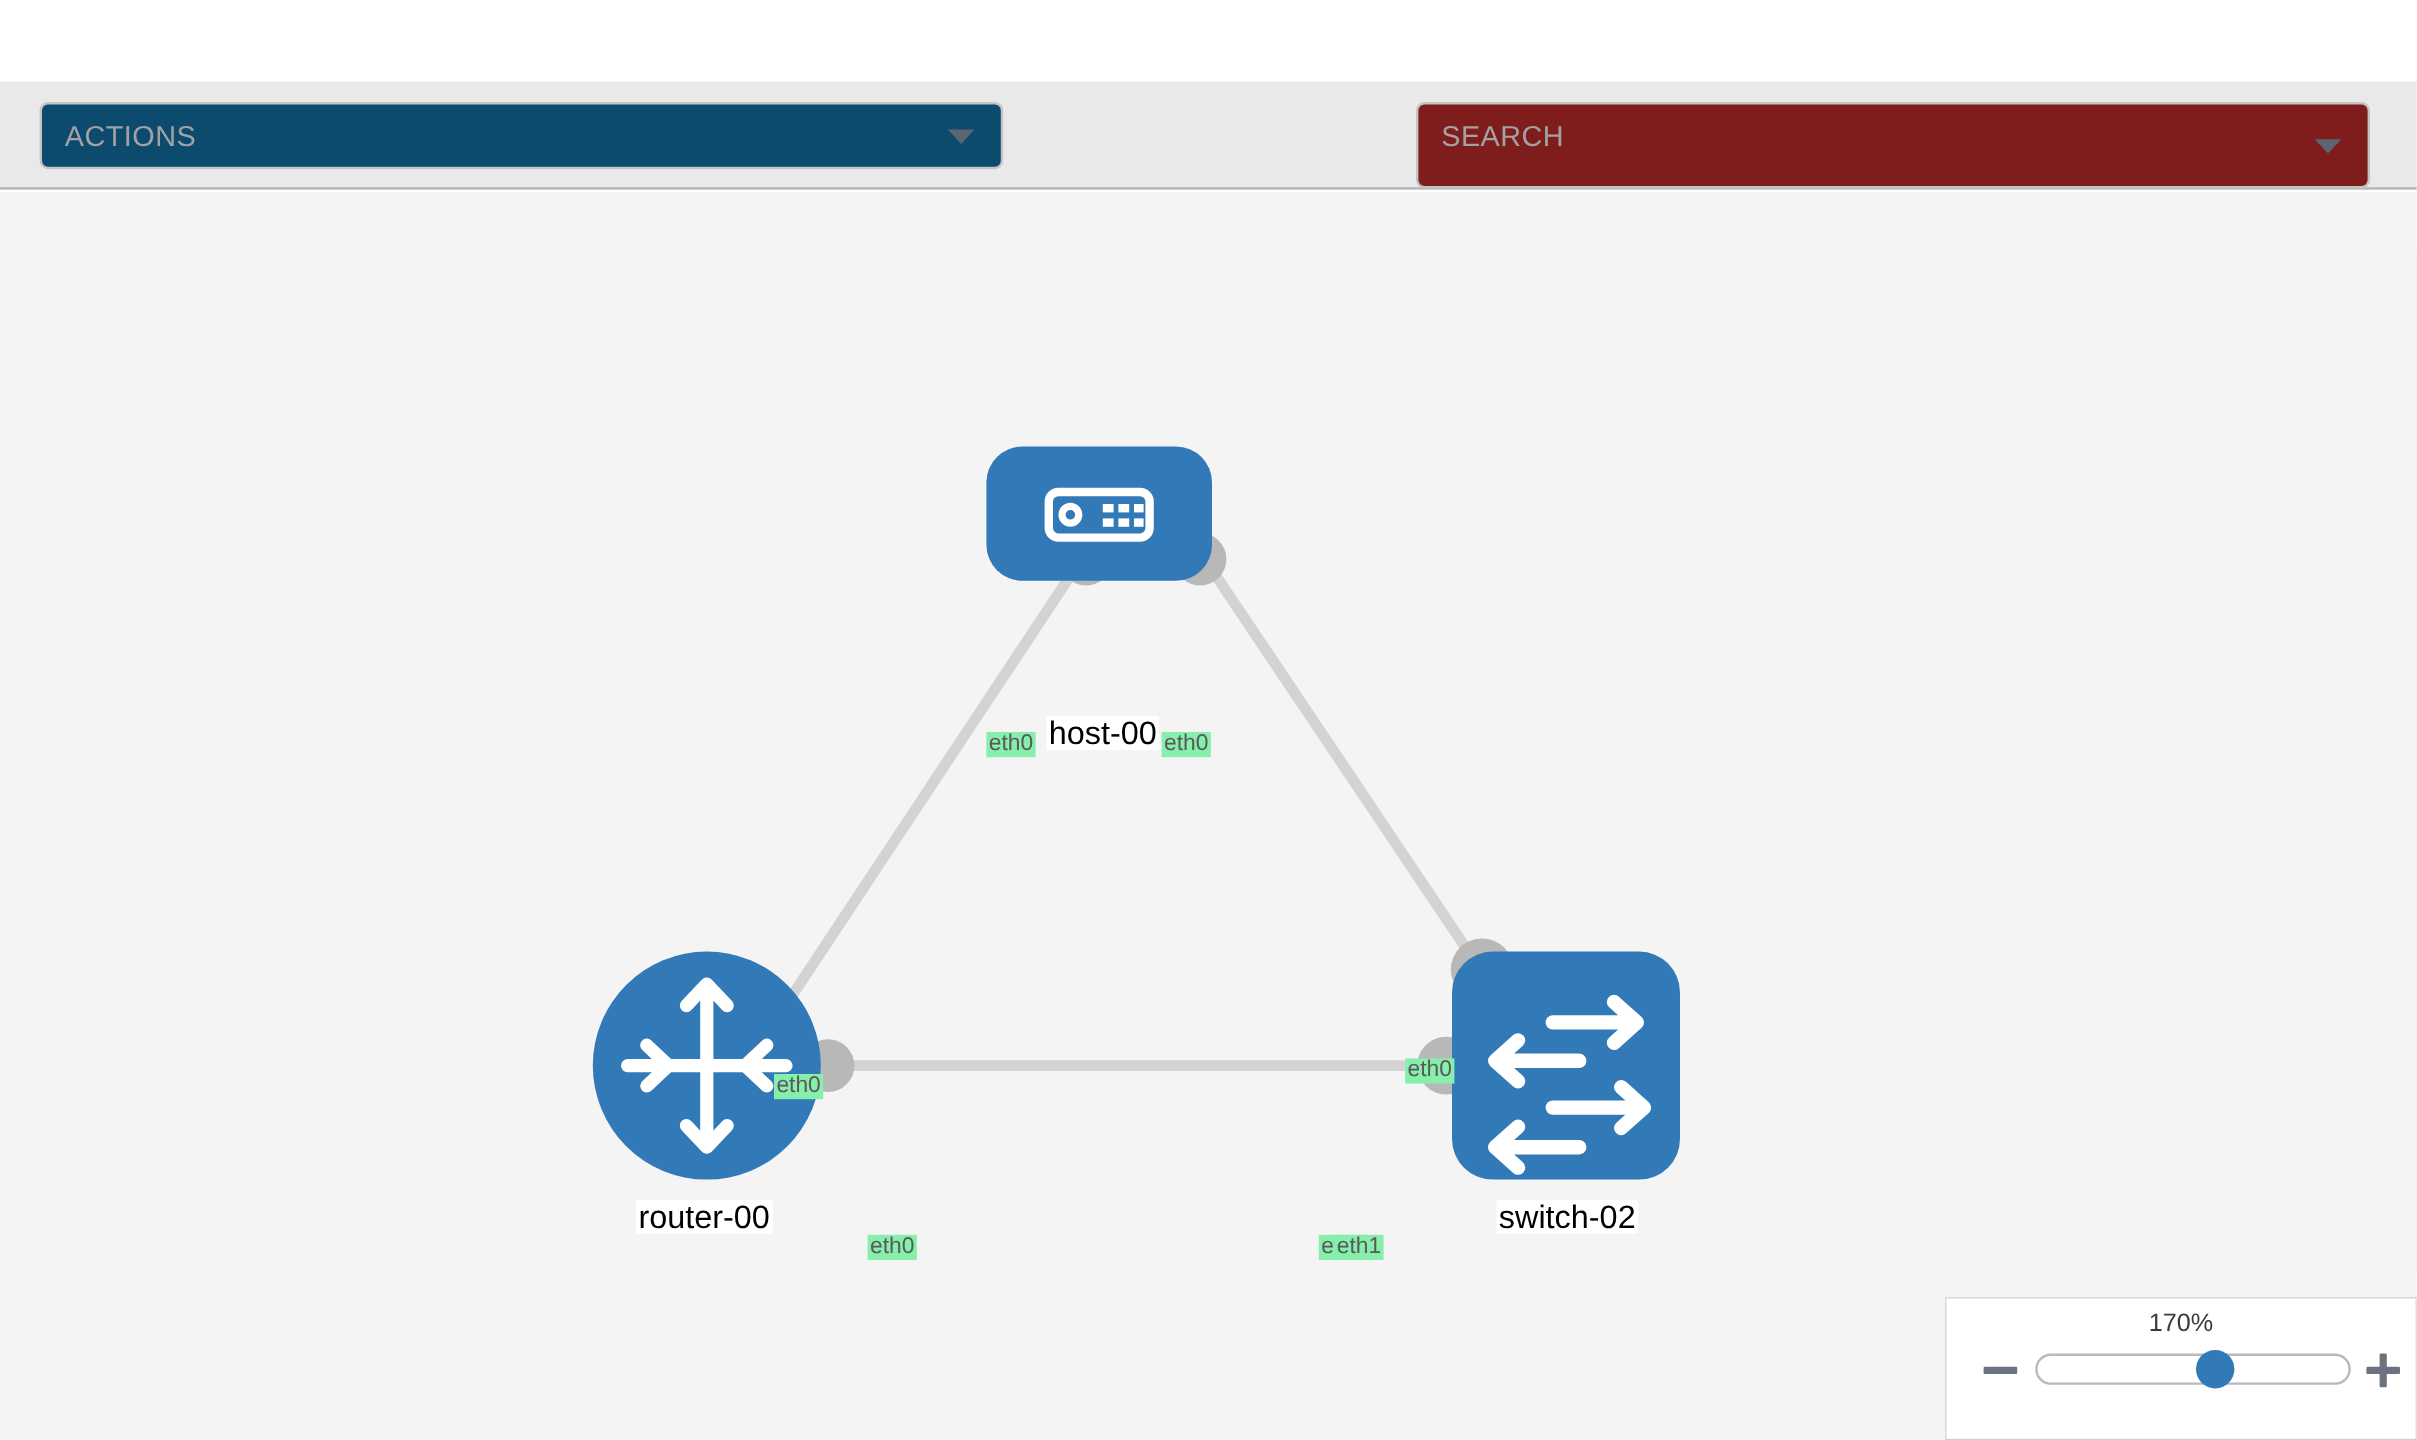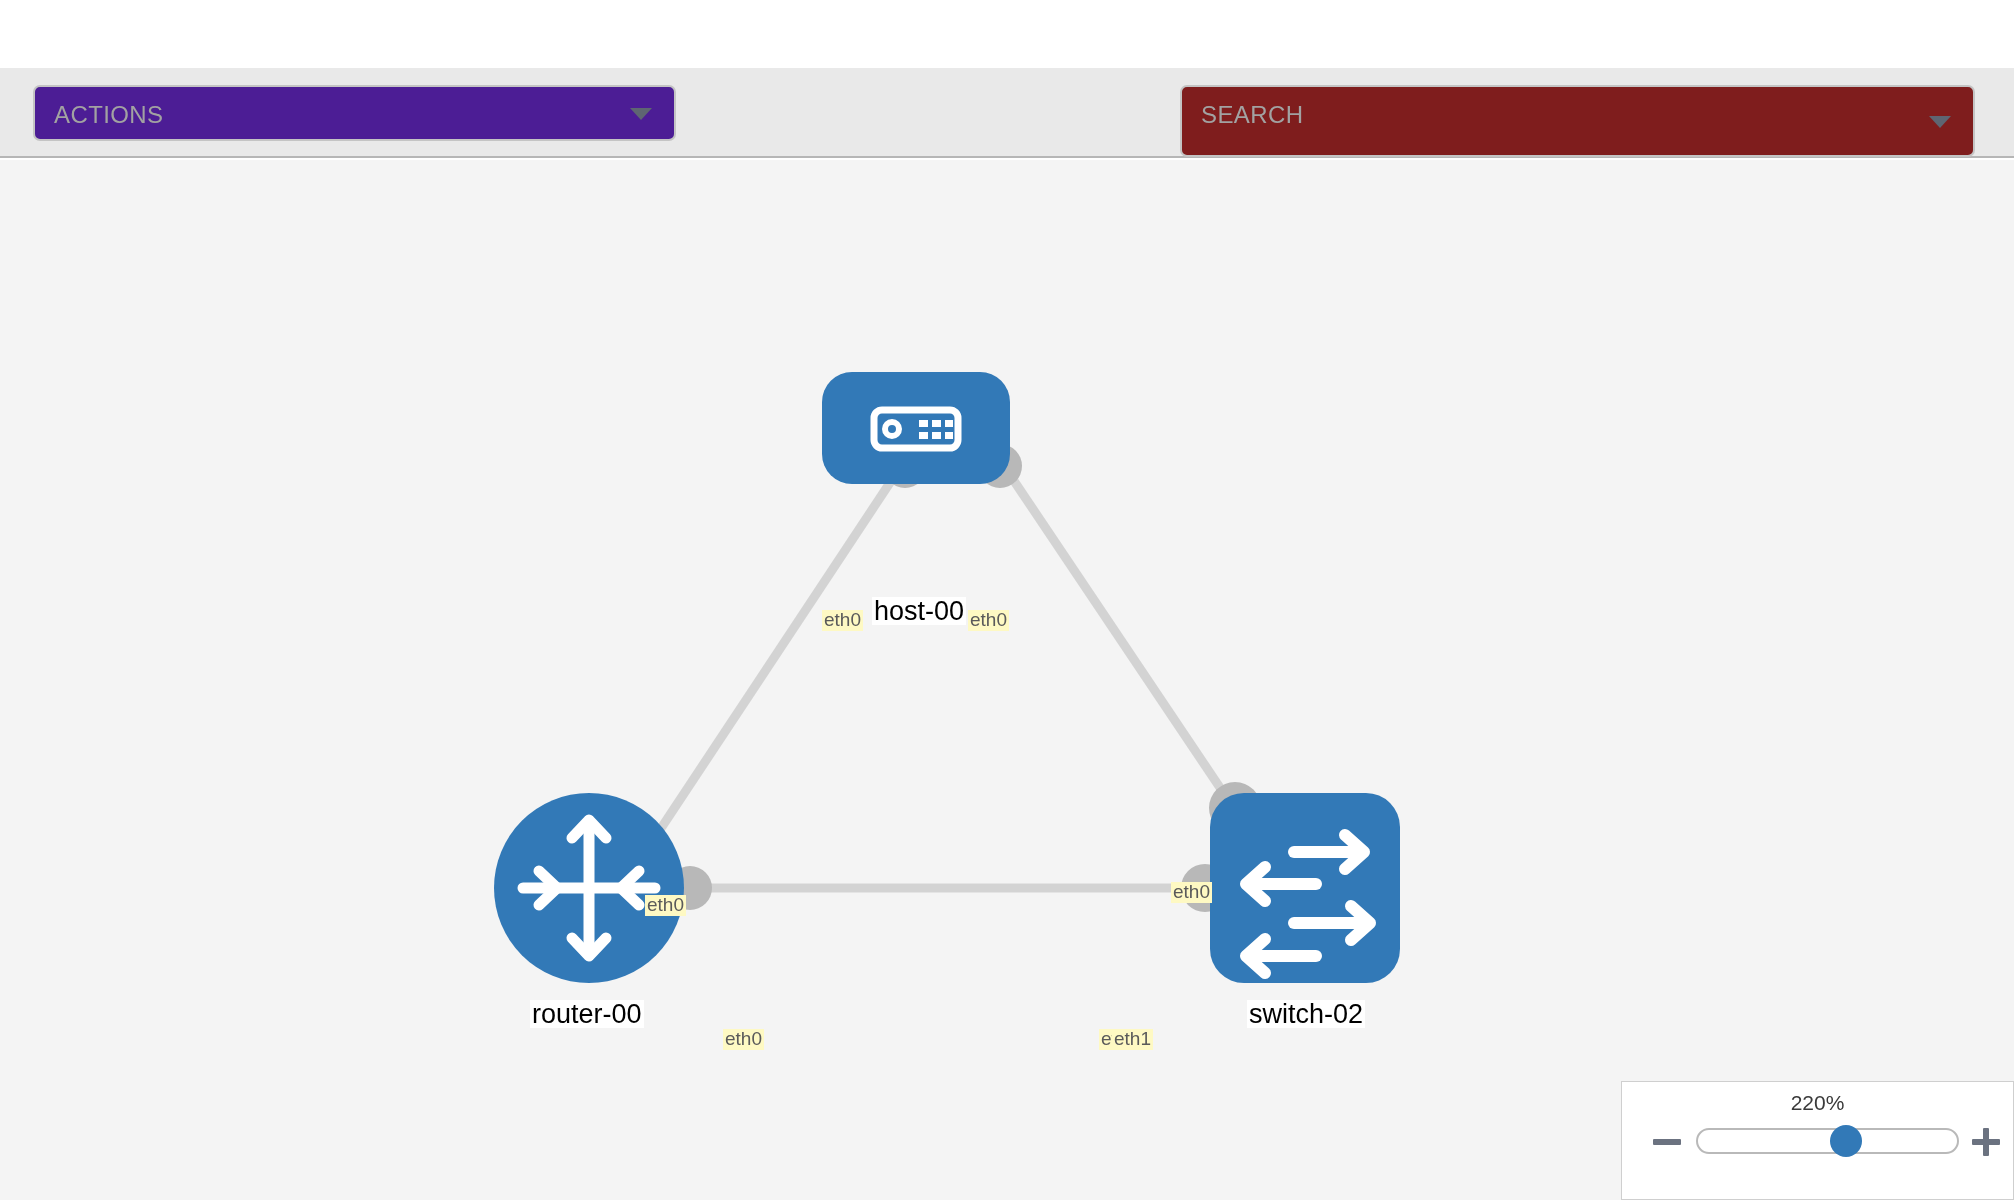--- a/index.html
+++ b/index.html
@@ -70,23 +70,23 @@
     left: 0; top: 68px;
     width: 2014px;
     height: 90px;
     background: #e9e9e9;
     border-bottom: 2px solid #b6b6b6;
   }
   .actions-select {
     position: absolute;
     left: 33px;
     top: 17px;
-    width: 643px;
+    width: 803px;
     height: 56px;
-    background: #4c1d95;
+    background: #0c4a6e;
     border: 2px solid #c4c4c4;
     border-radius: 7px;
     cursor: pointer;
   }
   .actions-label {
     position: absolute;
     left: 19px;
     top: 14px;
     font-size: 24px;
     color: #a2a2a2;
@@ -155,21 +155,21 @@
     color: #000000;
     background: #ffffff;
     white-space: nowrap;
     line-height: 1.05;
     padding: 0 2px;
   }
   .iface-label {
     position: absolute;
     font-size: 19px;
     color: #5a5a5a;
-    background: #fef9c3;
+    background: #86efac;
     white-space: nowrap;
     line-height: 1.1;
     padding: 0 2px;
   }
 
   
   .zoom-panel {
     position: absolute;
     left: 1621px;
     top: 1081px;
@@ -347,21 +347,21 @@
     <div class="iface-label" style="left:1171px; top:722px;">eth0</div>
 
     <div class="iface-label" style="left:723px; top:869px;">eth0</div>
 
     <div class="iface-label" style="left:1099px; top:869px;">eth0</div>
 
     <div class="iface-label" style="left:1112px; top:869px;">eth1</div>
   </div>
 
   <div class="zoom-panel">
-    <div class="zoom-value">220%</div>
+    <div class="zoom-value">170%</div>
     <div class="zoom-minus"></div>
     <div class="zoom-track">
       <div class="zoom-handle" id="zoom-handle" style="left: 131.66px;"></div>
     </div>
     <div class="zoom-plus"></div>
   </div>
 
 </div>
 
 </body></html>

